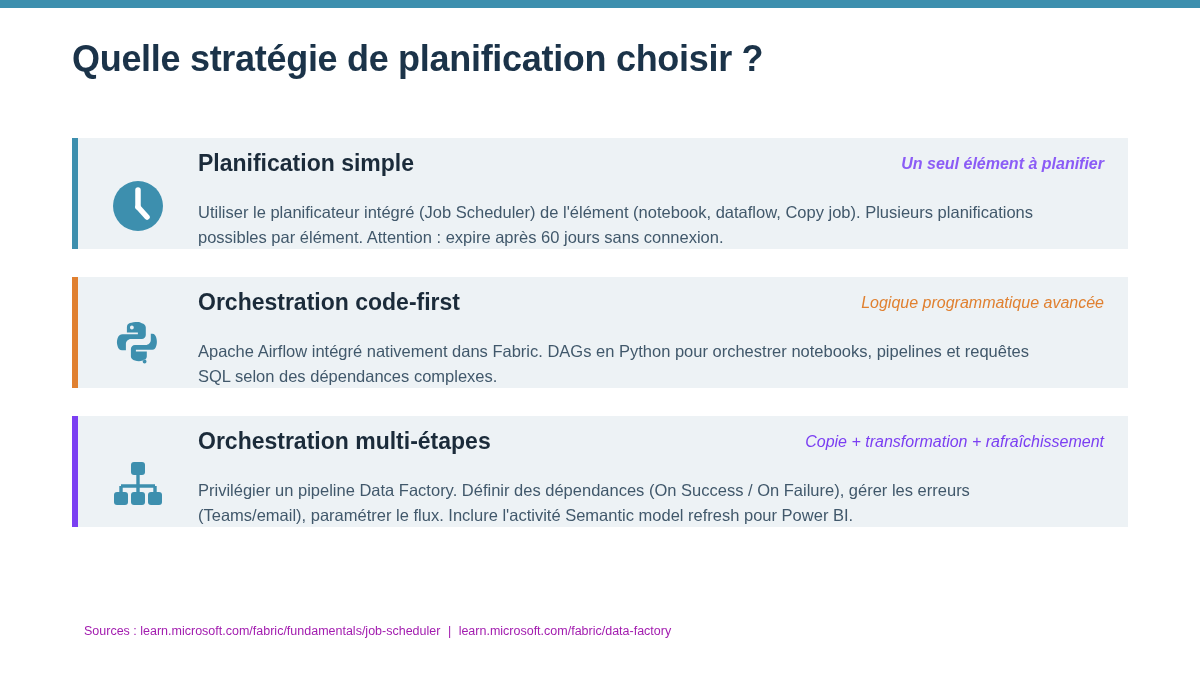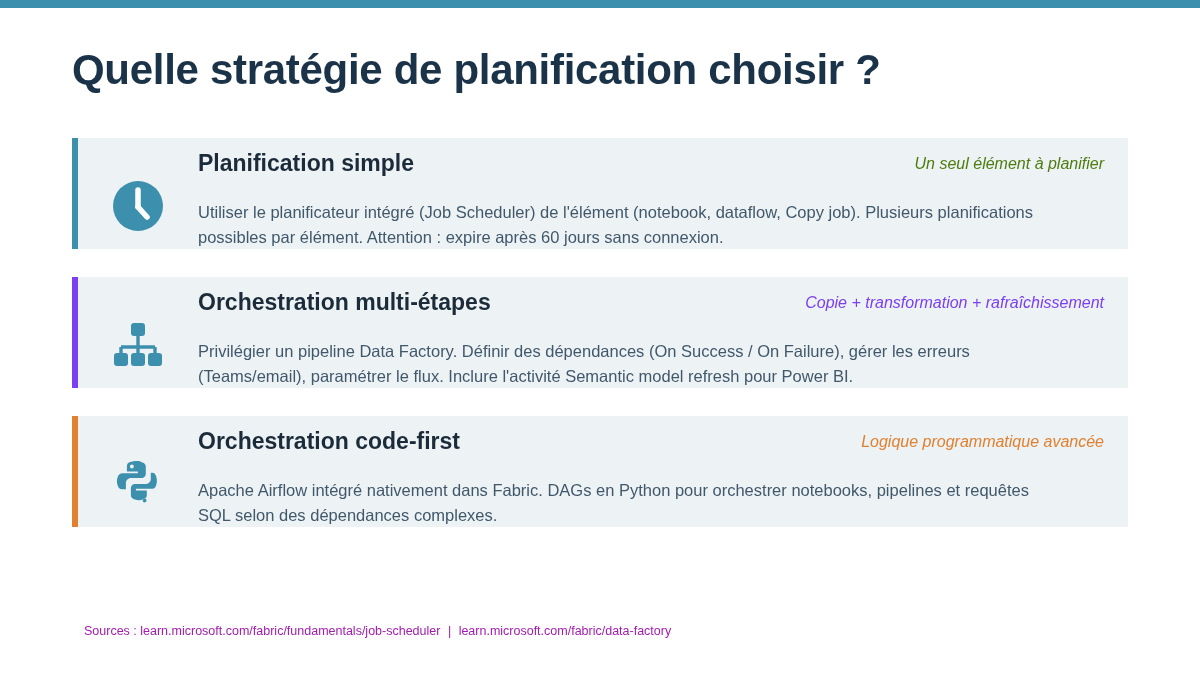--- a/index.html
+++ b/index.html
@@ -21,22 +21,22 @@
     top: 0; left: 0;
     width: 1200px;
     height: 8px;
     background: #3d8fae;
   }
 
   
   .slide-title {
     position: absolute;
     left: 72px;
-    top: 46px;
-    font-size: 42px;
+    top: 38px;
+    font-size: 36px;
     font-weight: bold;
     color: #1b3349;
     letter-spacing: -0.3px;
     white-space: nowrap;
   }
 
   
   .cards {
     position: absolute;
     left: 72px;
@@ -121,23 +121,38 @@
     <div class="accent" style="background:#3d8fae;"></div>
     <div class="card-icon">
       <svg viewBox="0 0 52 52" width="52" height="52">
         <circle cx="26" cy="26" r="25" fill="#3d8fae"></circle>
         <path d="M26 10 L26 27" stroke="#ffffff" stroke-width="5.5" stroke-linecap="round"></path>
         <path d="M26 27 L35 37" stroke="#ffffff" stroke-width="5.5" stroke-linecap="round"></path>
       </svg>
     </div>
     <div class="card-head">
       <div class="card-title">Planification simple</div>
-      <div class="card-tag" style="color:#4d7c0f;">Un seul élément à planifier</div>
+      <div class="card-tag" style="color:#8b5cf6;font-weight:bold;">Un seul élément à planifier</div>
     </div>
     <div class="card-body">Utiliser le planificateur intégré (Job Scheduler) de l'élément (notebook, dataflow, Copy job). Plusieurs planifications possibles par élément. Attention : expire après 60 jours sans connexion.</div>
+  </div>
+
+  <div class="card">
+    <div class="accent" style="background:#e08030;"></div>
+    <div class="card-icon">
+      <svg viewBox="0 0 52 52" width="52" height="52">
+        <path d="M25.8 3c-3.3 0-6 .4-7.9 1.1-2 .7-3 2.2-3 4.3v5.2h11v1.6H10.6c-2.3 0-4.2 1.4-5 4-.9 3-.9 4.9 0 8 .7 2.4 2.1 4 4.4 4h3.9v-6.1c0-2.6 2.3-5 5-5h10.9c2.2 0 4-1.8 4-4V8.4c0-2.1-1.8-3.7-4-4.1C28.6 3.2 27.1 3 25.8 3zm-5.9 3.4c1 0 1.9.9 1.9 2s-.8 2-1.9 2c-1.1 0-1.9-.9-1.9-2s.8-2 1.9-2z" fill="#3d8fae"></path>
+        <path d="M38.8 15.2v5.9c0 2.7-2.4 5-5 5H22.9c-2.2 0-4 1.9-4 4v7.5c0 2.1 1.9 3.4 4 4 2.5.7 4.9.9 7.9 0 2-.6 4-1.7 4-4v-5.2H23.9v-1.6h16.4c2.3 0 3.2-1.6 4-4 .8-2.5.8-4.9 0-8-.6-2.3-1.7-4-4-4h-1.5zm-6.2 25.4c1.1 0 1.9.9 1.9 2s-.8 2-1.9 2c-1 0-1.9-.9-1.9-2s.9-2 1.9-2z" fill="#3d8fae"></path>
+      </svg>
+    </div>
+    <div class="card-head">
+      <div class="card-title">Orchestration code-first</div>
+      <div class="card-tag" style="color:#e08030;">Logique programmatique avancée</div>
+    </div>
+    <div class="card-body">Apache Airflow intégré nativement dans Fabric. DAGs en Python pour orchestrer notebooks, pipelines et requêtes SQL selon des dépendances complexes.</div>
   </div>
 
   <div class="card">
     <div class="accent" style="background:#7b3ff2;"></div>
     <div class="card-icon">
       <svg viewBox="0 0 52 52" width="52" height="52">
         <rect x="19" y="4" width="14" height="13" rx="3" fill="#3d8fae"></rect>
         <path d="M26 17 L26 28" stroke="#3d8fae" stroke-width="3.4"></path>
         <path d="M9 28 L43 28" stroke="#3d8fae" stroke-width="3.4"></path>
         <path d="M9 28 L9 34 M26 28 L26 34 M43 28 L43 34" stroke="#3d8fae" stroke-width="3.4"></path>
@@ -146,30 +161,15 @@
         <rect x="36" y="34" width="14" height="13" rx="3" fill="#3d8fae"></rect>
       </svg>
     </div>
     <div class="card-head">
       <div class="card-title">Orchestration multi-étapes</div>
       <div class="card-tag" style="color:#7b3ff2;">Copie + transformation + rafraîchissement</div>
     </div>
     <div class="card-body">Privilégier un pipeline Data Factory. Définir des dépendances (On Success / On Failure), gérer les erreurs (Teams/email), paramétrer le flux. Inclure l'activité Semantic model refresh pour Power BI.</div>
   </div>
 
-  <div class="card">
-    <div class="accent" style="background:#e08030;"></div>
-    <div class="card-icon">
-      <svg viewBox="0 0 52 52" width="52" height="52">
-        <path d="M25.8 3c-3.3 0-6 .4-7.9 1.1-2 .7-3 2.2-3 4.3v5.2h11v1.6H10.6c-2.3 0-4.2 1.4-5 4-.9 3-.9 4.9 0 8 .7 2.4 2.1 4 4.4 4h3.9v-6.1c0-2.6 2.3-5 5-5h10.9c2.2 0 4-1.8 4-4V8.4c0-2.1-1.8-3.7-4-4.1C28.6 3.2 27.1 3 25.8 3zm-5.9 3.4c1 0 1.9.9 1.9 2s-.8 2-1.9 2c-1.1 0-1.9-.9-1.9-2s.8-2 1.9-2z" fill="#3d8fae"></path>
-        <path d="M38.8 15.2v5.9c0 2.7-2.4 5-5 5H22.9c-2.2 0-4 1.9-4 4v7.5c0 2.1 1.9 3.4 4 4 2.5.7 4.9.9 7.9 0 2-.6 4-1.7 4-4v-5.2H23.9v-1.6h16.4c2.3 0 3.2-1.6 4-4 .8-2.5.8-4.9 0-8-.6-2.3-1.7-4-4-4h-1.5zm-6.2 25.4c1.1 0 1.9.9 1.9 2s-.8 2-1.9 2c-1 0-1.9-.9-1.9-2s.9-2 1.9-2z" fill="#3d8fae"></path>
-      </svg>
-    </div>
-    <div class="card-head">
-      <div class="card-title">Orchestration code-first</div>
-      <div class="card-tag" style="color:#e08030;">Logique programmatique avancée</div>
-    </div>
-    <div class="card-body">Apache Airflow intégré nativement dans Fabric. DAGs en Python pour orchestrer notebooks, pipelines et requêtes SQL selon des dépendances complexes.</div>
-  </div>
-
 </div>
 
 <div class="footer"><span>Sources : </span><span>learn.microsoft.com/fabric/fundamentals/job-scheduler</span><span class="sep"> | </span><span>learn.microsoft.com/fabric/data-factory</span></div>
 
 </body></html>

